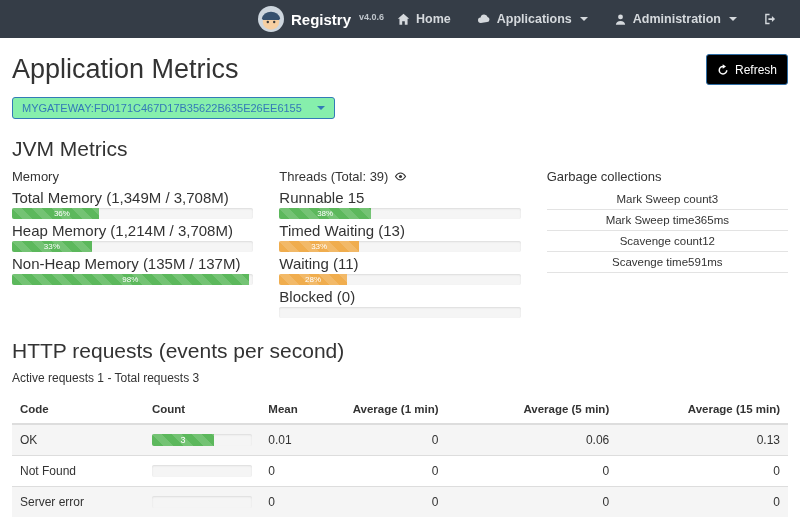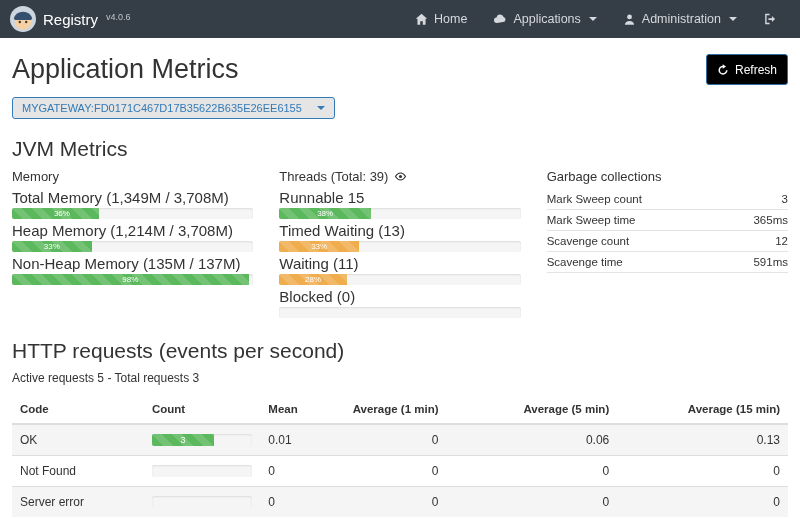--- a/index.html
+++ b/index.html
@@ -1,52 +1,52 @@
 <!DOCTYPE html>
 <html><head>
 <meta charset="utf-8">
 <style>
   * { box-sizing: border-box; margin: 0; padding: 0; }
   html, body { width: 800px; height: 518px; overflow: hidden; }
   body { font-family: "Liberation Sans", sans-serif; background: #fff; color: #333; font-size: 13px; }
 
   
-  .navbar { height: 38px; background: #353d47; display: flex; align-items: center; justify-content: space-between; padding: 8px 10px; }
+  .navbar { height: 38px; background: #353d47; display: flex; align-items: center; justify-content: flex-end; padding: 8px 10px; font-weight: bold; }
   .brand { display: flex; align-items: center; gap: 7px; cursor: pointer; }
   .brand-name { color: #fff; font-size: 15px; }
   .brand-version { color: #bfc5cb; font-size: 9px; margin-left: 1px; position: relative; top: -2px; }
   .nav-items { display: flex; align-items: center; height: 100%; }
   .nav-link { display: flex; align-items: center; gap: 6px; color: #d5d9dd; font-size: 12.5px; text-decoration: none; padding: 0 13px; height: 38px; cursor: pointer; }
   .nav-link svg { flex: 0 0 auto; }
   .caret { display: inline-block; width: 0; height: 0; border-left: 4px solid transparent; border-right: 4px solid transparent; border-top: 4px solid currentColor; margin-left: 2px; }
 
   
   .container { padding: 10px 12px 0 12px; }
   .page-header { display: flex; justify-content: space-between; margin-top: 6px; }
   h2.page-title { font-size: 27px; font-weight: 500; color: #333; }
   h3.section-title { font-size: 21px; font-weight: 500; color: #333; margin: 18px 0 8px 0; }
 
   .btn-refresh { display: inline-flex; align-items: center; gap: 6px; background: #000000; border: 1px solid #2e6da4; color: #fff; font-size: 12px; padding: 5px 10px; border-radius: 3px; cursor: pointer; font-family: inherit; }
-  .btn-instance { display: inline-flex; align-items: center; gap: 13px; background: #e5e5e5; border: 1px solid #337ab7; color: #337ab7; font-size: 11px; padding: 4px 9px; border-radius: 3px; margin-top: 12px; cursor: pointer; font-family: inherit; }
+  .btn-instance { display: inline-flex; align-items: center; gap: 13px; background: #86efac; border: 1px solid #337ab7; color: #337ab7; font-size: 11px; padding: 4px 9px; border-radius: 3px; margin-top: 12px; cursor: pointer; font-family: inherit; }
 
   
   .metrics-cols { display: flex; gap: 26px; margin-top: 4px; }
   .mcol { flex: 1; min-width: 0; }
   .group-label { font-size: 13px; margin-bottom: 5px; display: flex; align-items: center; gap: 6px; }
   .bar-label { font-size: 15px; margin: 3px 0 2px 0; white-space: nowrap; }
   .progress { height: 11px; background: #f5f5f5; border-radius: 2px; box-shadow: inset 0 1px 2px rgba(0,0,0,.1); overflow: hidden; margin-bottom: 3px; }
   .progress-bar { height: 100%; color: #fff; font-size: 8px; line-height: 11px; text-align: center;
     background-image: linear-gradient(45deg, rgba(255,255,255,.15) 25%, transparent 25%, transparent 50%, rgba(255,255,255,.15) 50%, rgba(255,255,255,.15) 75%, transparent 75%, transparent);
     background-size: 20px 20px; }
   .bar-green { background-color: #5cb85c; }
   .bar-orange { background-color: #f0ad4e; }
 
   .gc-table { font-size: 11.5px; }
   .gc-header { font-size: 13px; padding-bottom: 5px; }
-  .gc-row { display: flex; justify-content: space-between; padding: 4px 0; border-bottom: 1px solid #e3e3e3; }
+  .gc-row { display: flex; justify-content: center; padding: 4px 0; border-bottom: 1px solid #e3e3e3; }
   .gc-row:first-of-type { border-top: 1px solid #e3e3e3; }
 
   
   .subtitle { font-size: 12px; margin: 2px 0 10px 0; }
   table { width: 100%; border-collapse: collapse; font-size: 12px; }
   th { text-align: left; font-size: 11.5px; font-weight: bold; padding: 8px; border-bottom: 2px solid #ddd; }
   td { padding: 8px; border-top: 1px solid #ddd; }
   tbody tr:nth-child(odd) { background: #f5f5f5; }
   .num { text-align: right; }
   .count-cell .progress { height: 12px; margin: 0; }
@@ -202,21 +202,21 @@
       </div>
       <div class="gc-row">
         <span>Scavenge time</span>
         <span>591ms</span>
       </div>
     </div>
   </div>
 
   
   <h3 class="section-title">HTTP requests (events per second)</h3>
-  <div class="subtitle">Active requests 5 - Total requests 3</div>
+  <div class="subtitle">Active requests 1 - Total requests 3</div>
 
   <table>
     <colgroup>
       <col style="width:17%">
         <col style="width:15%">
         <col style="width:10%">
         <col style="width:14%">
         <col style="width:22%">
         <col style="width:22%">
     </colgroup>

